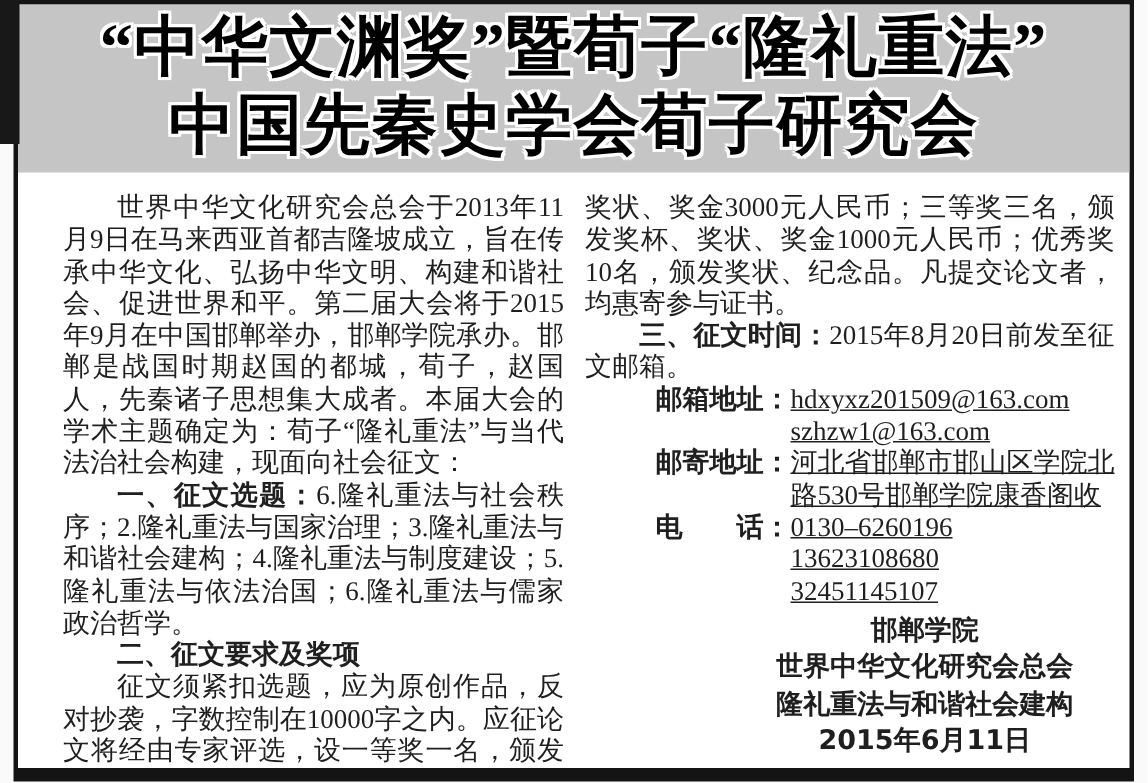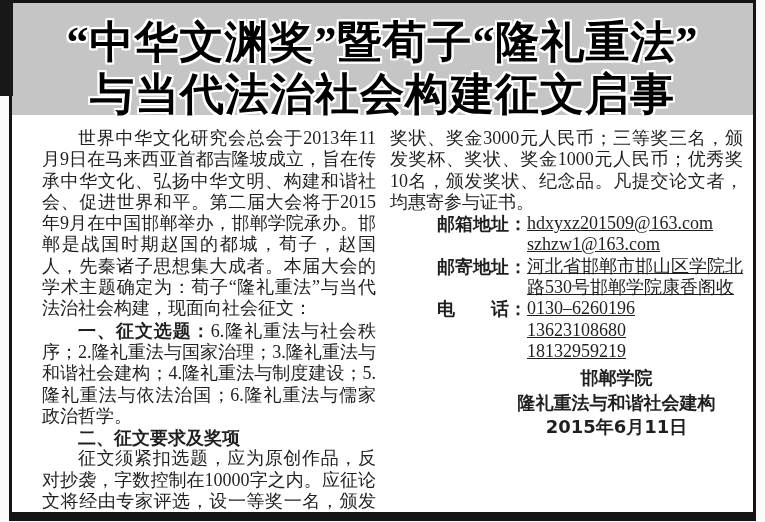--- a/index.html
+++ b/index.html
@@ -22,21 +22,21 @@
     background:#ffffff;
     border:3px solid #141414;
     border-bottom-width:9px;
     overflow:hidden;
     z-index:2;
   }
   .header{
     background:#c5c5c5;
     height:112px;
     text-align:center;
-    padding-top:14px;
+    padding-top:3px;
     box-sizing:border-box;
   }
   .title-line{
     font-family:"Liberation Serif","DejaVu Serif",serif;
     font-weight:bold;
     font-size:44px;
     line-height:52px;
     letter-spacing:1px;
     color:#000;
     white-space:nowrap;
@@ -84,61 +84,63 @@
 </head>
 <body>
 
 <div class="stage">
   <div class="edge-artifact"></div>
 
   <div class="sheet">
 
     <div class="header">
       <div class="title-line">“中华文渊奖”暨荀子“隆礼重法”</div>
-      <div class="title-line">与当代法治社会构建征文启事</div>
+      <div class="title-line">中国先秦史学会荀子研究会</div>
     </div>
 
     <div class="bodyarea">
 
       <div class="col-left">
         <p class="para indent">世界中华文化研究会总会于2013年11月9日在马来西亚首都吉隆坡成立，旨在传承中华文化、弘扬中华文明、构建和谐社会、促进世界和平。第二届大会将于2015年9月在中国邯郸举办，邯郸学院承办。邯郸是战国时期赵国的都城，荀子，赵国人，先秦诸子思想集大成者。本届大会的学术主题确定为：荀子“隆礼重法”与当代法治社会构建，现面向社会征文：</p>
         <p class="para indent"><span class="hei">一、征文选题：</span><span>6.隆礼重法与社会秩序；2.隆礼重法与国家治理；3.隆礼重法与和谐社会建构；4.隆礼重法与制度建设；5.隆礼重法与依法治国；6.隆礼重法与儒家政治哲学。</span></p>
         <p class="para indent hei">二、征文要求及奖项</p>
         <p class="para indent">征文须紧扣选题，应为原创作品，反对抄袭，字数控制在10000字之内。应征论文将经由专家评选，设一等奖一名，颁发奖座、奖状、奖金5000元人民币；二等奖二名，颁发奖杯、</p>
       </div>
 
       <div class="col-right">
         <p class="para">奖状、奖金3000元人民币；三等奖三名，颁发奖杯、奖状、奖金1000元人民币；优秀奖10名，颁发奖状、纪念品。凡提交论文者，均惠寄参与证书。</p>
+        <p class="para indent"><span class="hei">三、征文时间：</span><span>2015年8月20日前发至征文邮箱。</span></p>
 
         <div class="contacts">
           <div class="contact-row">
             <span class="contact-label hei">邮箱地址：</span>
             <span class="contact-lines">
               <span class="cline">hdxyxz201509@163.com</span>
               <span class="cline">szhzw1@163.com</span>
             </span>
           </div>
           <div class="contact-row">
             <span class="contact-label hei">邮寄地址：</span>
             <span class="contact-lines">
               <span class="cline">河北省邯郸市邯山区学院北路530号邯郸学院康香阁收</span>
             </span>
           </div>
           <div class="contact-row">
             <span class="contact-label hei">电　　话：</span>
             <span class="contact-lines">
               <span class="cline">0130–6260196</span>
               <span class="cline">13623108680</span>
-              <span class="cline">18132959219</span>
+              <span class="cline">32451145107</span>
             </span>
           </div>
         </div>
 
         <div class="signature hei">
           <span class="sig-line">邯郸学院</span>
+          <span class="sig-line">世界中华文化研究会总会</span>
           <span class="sig-line">隆礼重法与和谐社会建构</span>
           <span class="sig-line">2015年6月11日</span>
         </div>
       </div>
 
     </div>
   </div>
 </div>
 
 </body></html>

